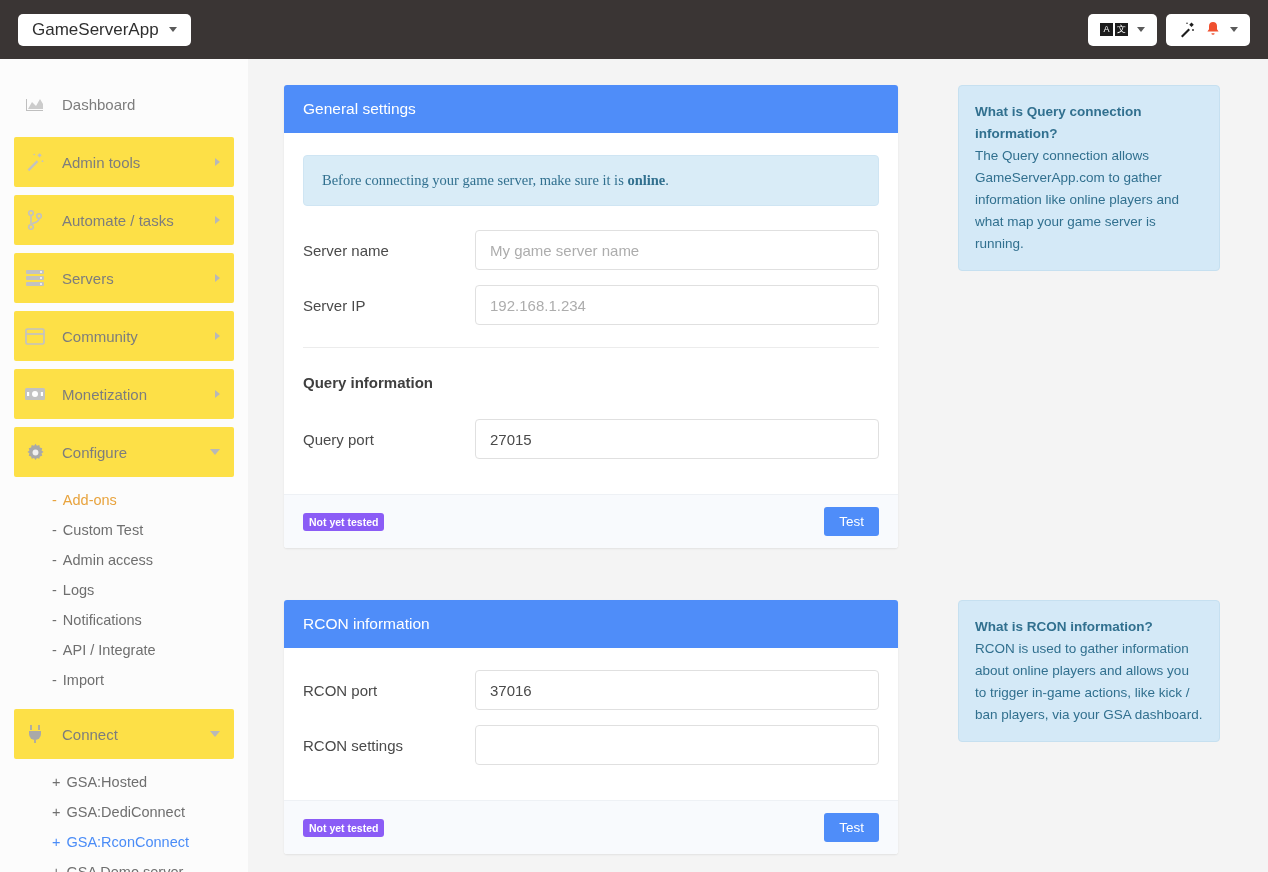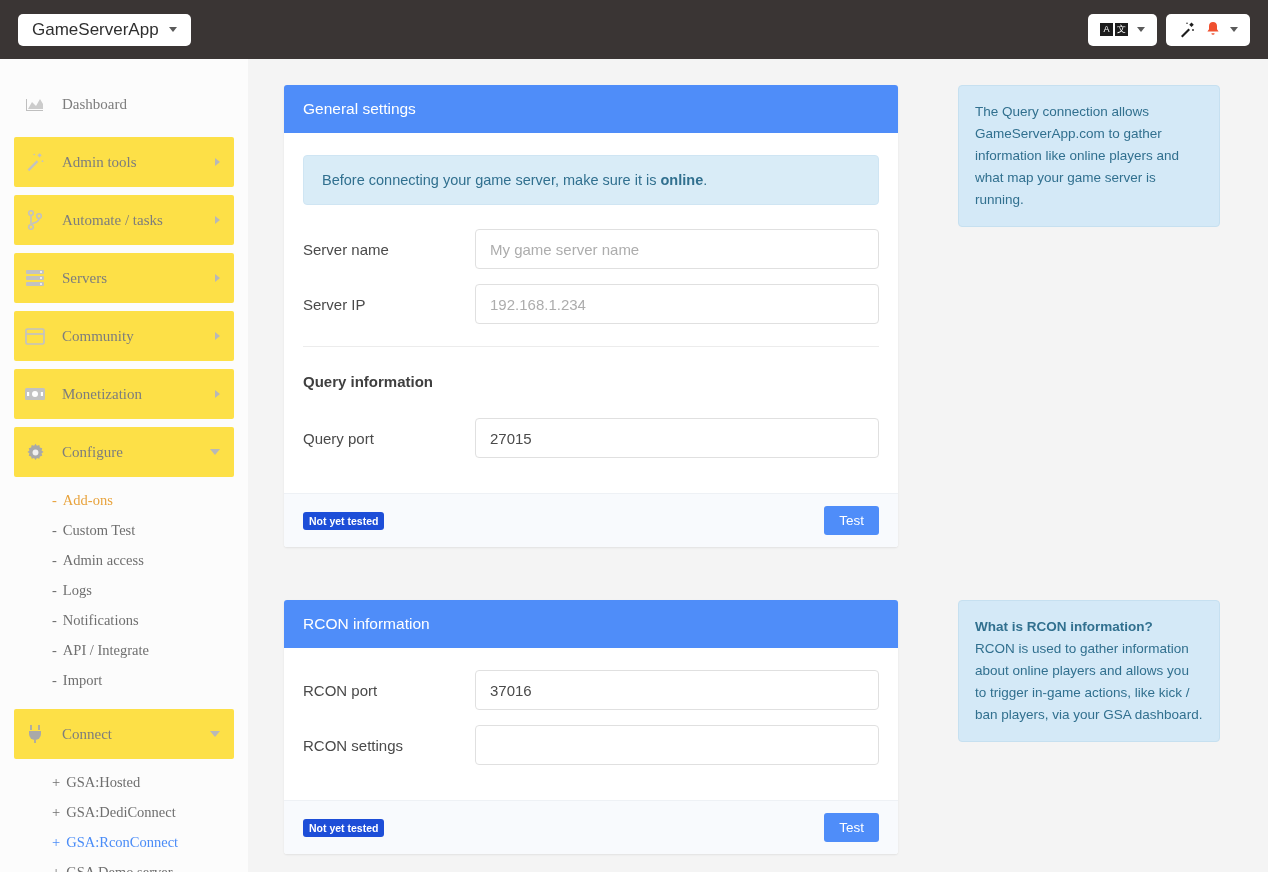--- a/index.html
+++ b/index.html
@@ -47,21 +47,20 @@
   }
   .wand-icon { width: 18px; height: 18px; display: block; }
   .bell-icon { width: 16px; height: 18px; display: block; }
 
   
   .sidebar {
     position: absolute; top: 59px; left: 0;
     width: 248px; height: 813px;
     background: #fcfcfc;
     padding-top: 20px;
-    font-family: Liberation Serif, serif;
   }
   .nav-row {
     position: relative;
     height: 50px;
     margin: 0 14px 8px 14px;
     display: flex; align-items: center;
     padding: 0 14px 0 10px;
     border-radius: 2px;
     cursor: pointer;
   }
@@ -121,20 +120,21 @@
   .panel-body { padding: 22px 19px 6px 19px; }
 
   .alert-info {
     background: #d9ecf7;
     border: 1px solid #cfe5f3;
     border-radius: 4px;
     padding: 16px 18px;
     color: #31708f;
     font-size: 14.5px;
     margin-bottom: 24px;
+    font-family: Liberation Serif, serif;
   }
   .alert-info b { font-weight: bold; }
 
   .form-row { display: flex; align-items: center; margin-bottom: 15px; }
   .form-label {
     width: 172px; flex: 0 0 172px;
     font-size: 15px; color: #4a4a4a;
   }
   .field {
     flex: 1;
@@ -158,21 +158,21 @@
 
   .panel-foot {
     background: #f8fafd;
     border-top: 1px solid #eef1f5;
     height: 54px;
     display: flex; align-items: center;
     padding: 0 19px;
     margin-top: 14px;
   }
   .badge {
-    background: #1d4ed8;
+    background: #8b5cf6;
     color: #fff;
     font-size: 10.5px; font-weight: bold;
     border-radius: 3px;
     padding: 3px 6px;
   }
   .btn-test {
     margin-left: auto;
     background: #4f8df9;
     color: #fff;
     border: none;
@@ -437,20 +437,21 @@
       </div>
     </div>
     <div class="panel-foot">
       <span class="badge">Not yet tested</span>
       <button class="btn-test">Test</button>
     </div>
   </div>
 
   <div class="help" id="help-top" style="position:absolute;top:26px">
     <div class="help-box help-blue">
+      <span class="help-title">What is Query connection information?</span>
       <span>The Query connection allows GameServerApp.com to gather information like online players and what map your game server is running.</span>
     </div>
   </div>
 
   <div id="help-rcon">
     <div class="help-box help-blue">
       <span class="help-title">What is RCON information?</span>
       <span>RCON is used to gather information about online players and allows you to trigger in-game actions, like kick / ban players, via your GSA dashboard.</span>
     </div>
   </div>

